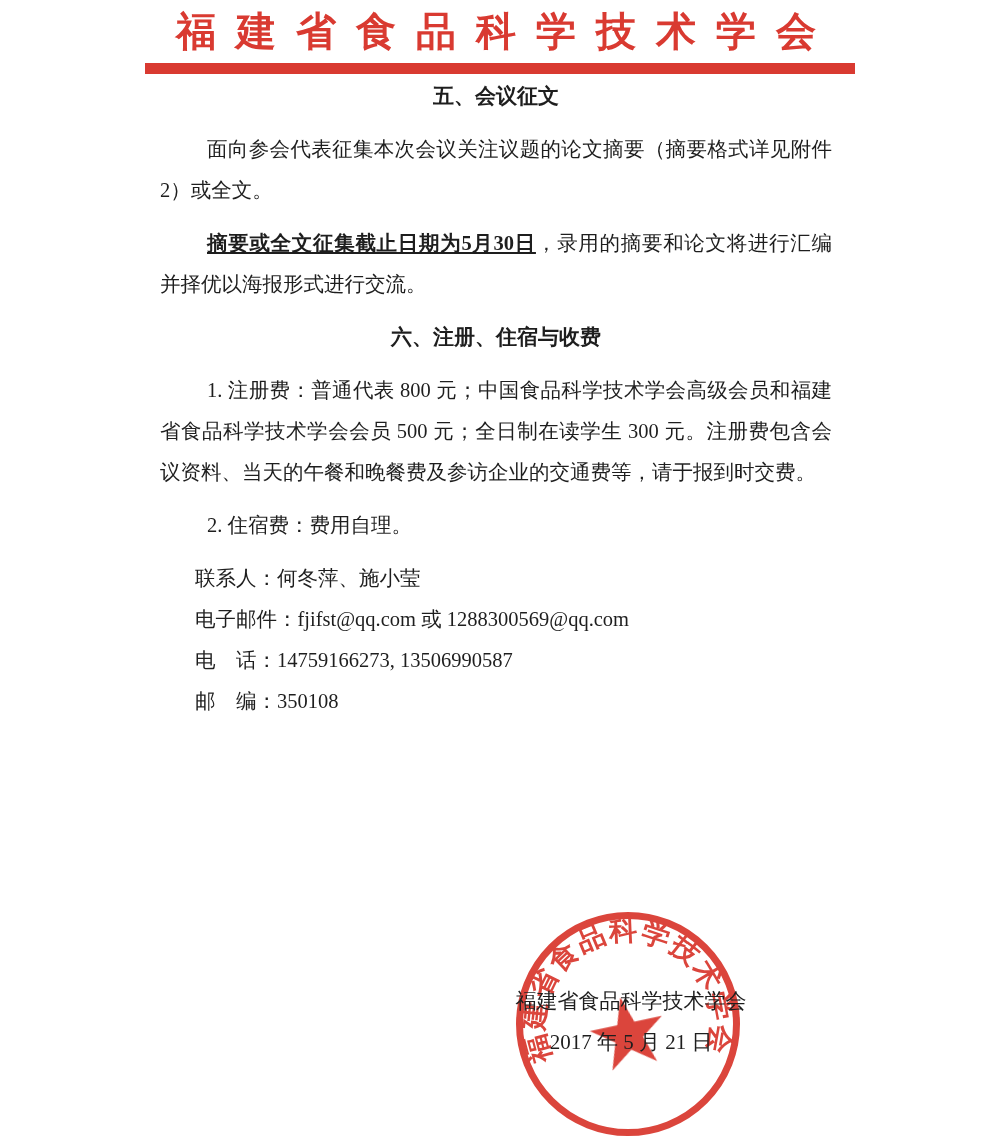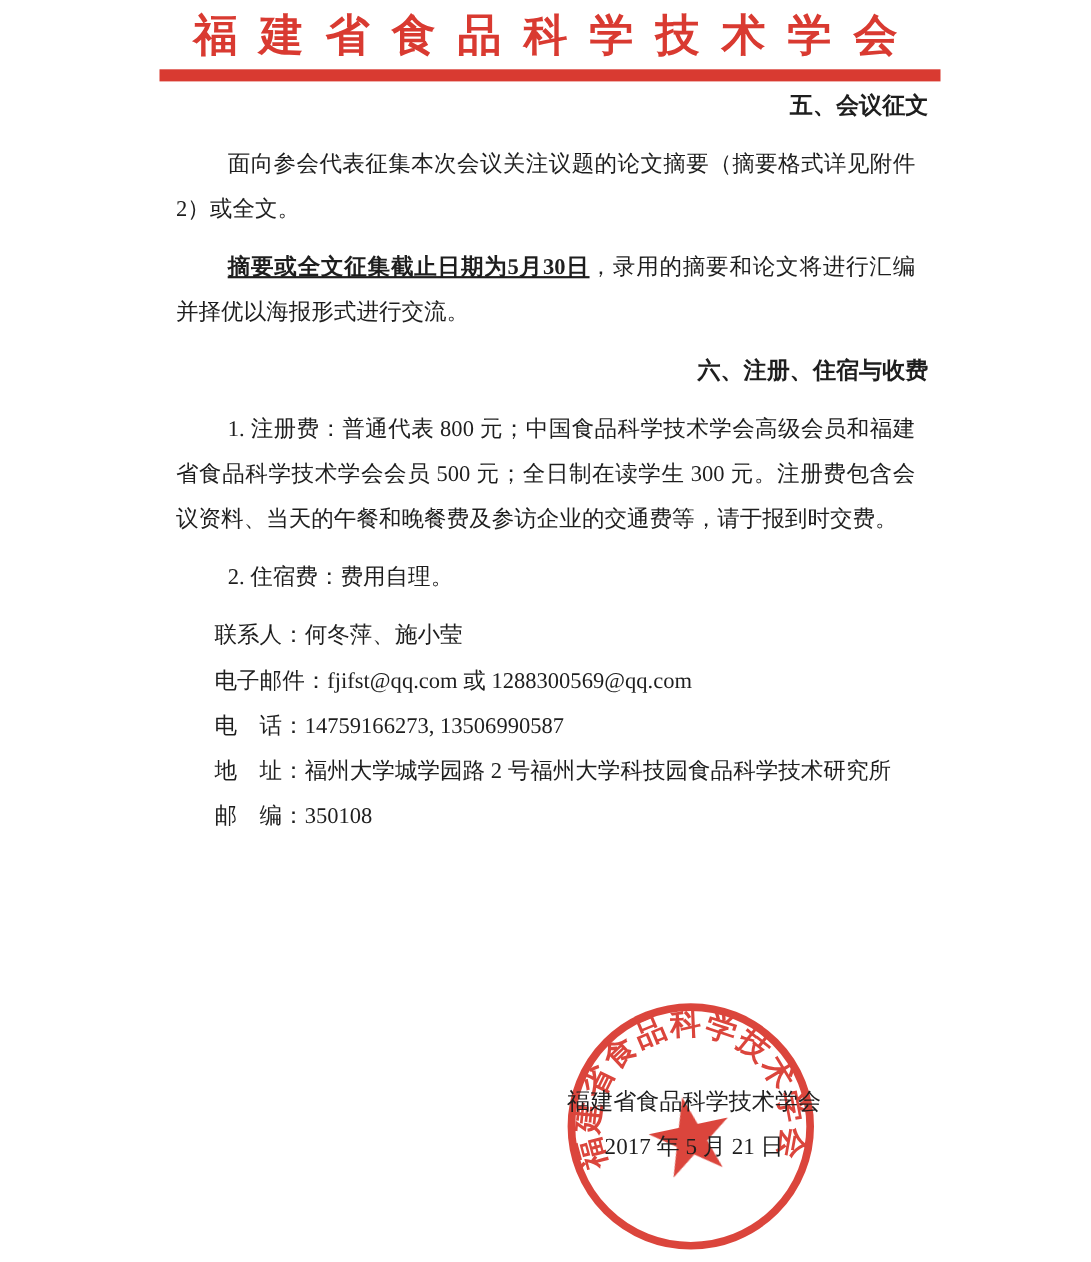--- a/index.html
+++ b/index.html
@@ -34,21 +34,21 @@
     margin: 2px 148px 0;
     font-size: 20.5px;
     line-height: 41px;
     text-align: justify;
   }
   .content h2 {
     font-size: 21px;
     font-weight: bold;
     margin: 0;
     line-height: 41px;
-    text-align: right;
+    text-align: center;
   }
   .para { margin: 12px; text-indent: 47px; }
   .emph { font-weight: bold; text-decoration: underline; }
   .contact-row { padding-left: 47px; white-space: nowrap; }
   
   .stamp {
     position: absolute;
     left: 516px;
     top: 912px;
     width: 224px;
@@ -116,21 +116,20 @@
     <p class="para">1. 注册费：普通代表 800 元；中国食品科学技术学会高级会员和福建省食品科学技术学会会员 500 元；全日制在读学生 300 元。注册费包含会议资料、当天的午餐和晚餐费及参访企业的交通费等，请于报到时交费。</p>
     <p class="para">2. 住宿费：费用自理。</p>
 
 
     <div class="contact-row"><span>联系人：</span><span>何冬萍、施小莹</span></div>
 
     <div class="contact-row"><span>电子邮件：</span><span>fjifst@qq.com 或 1288300569@qq.com</span></div>
 
     <div class="contact-row"><span>电　话：</span><span>14759166273, 13506990587</span></div>
 
-    <div class="contact-row"><span>地　址：</span><span>福州大学城学园路 2 号福州大学科技园食品科学技术研究所</span></div>
 
     <div class="contact-row"><span>邮　编：</span><span>350108</span></div>
 
   </main>
 
   <div class="stamp">
     <div class="stamp-ring"></div>
     <svg class="stamp-svg" viewBox="0 0 224 224">
       <defs>
         <path id="sealArc" d="M 35.9 147.5 A 84 84 0 1 1 188.1 147.5" fill="none"></path>

